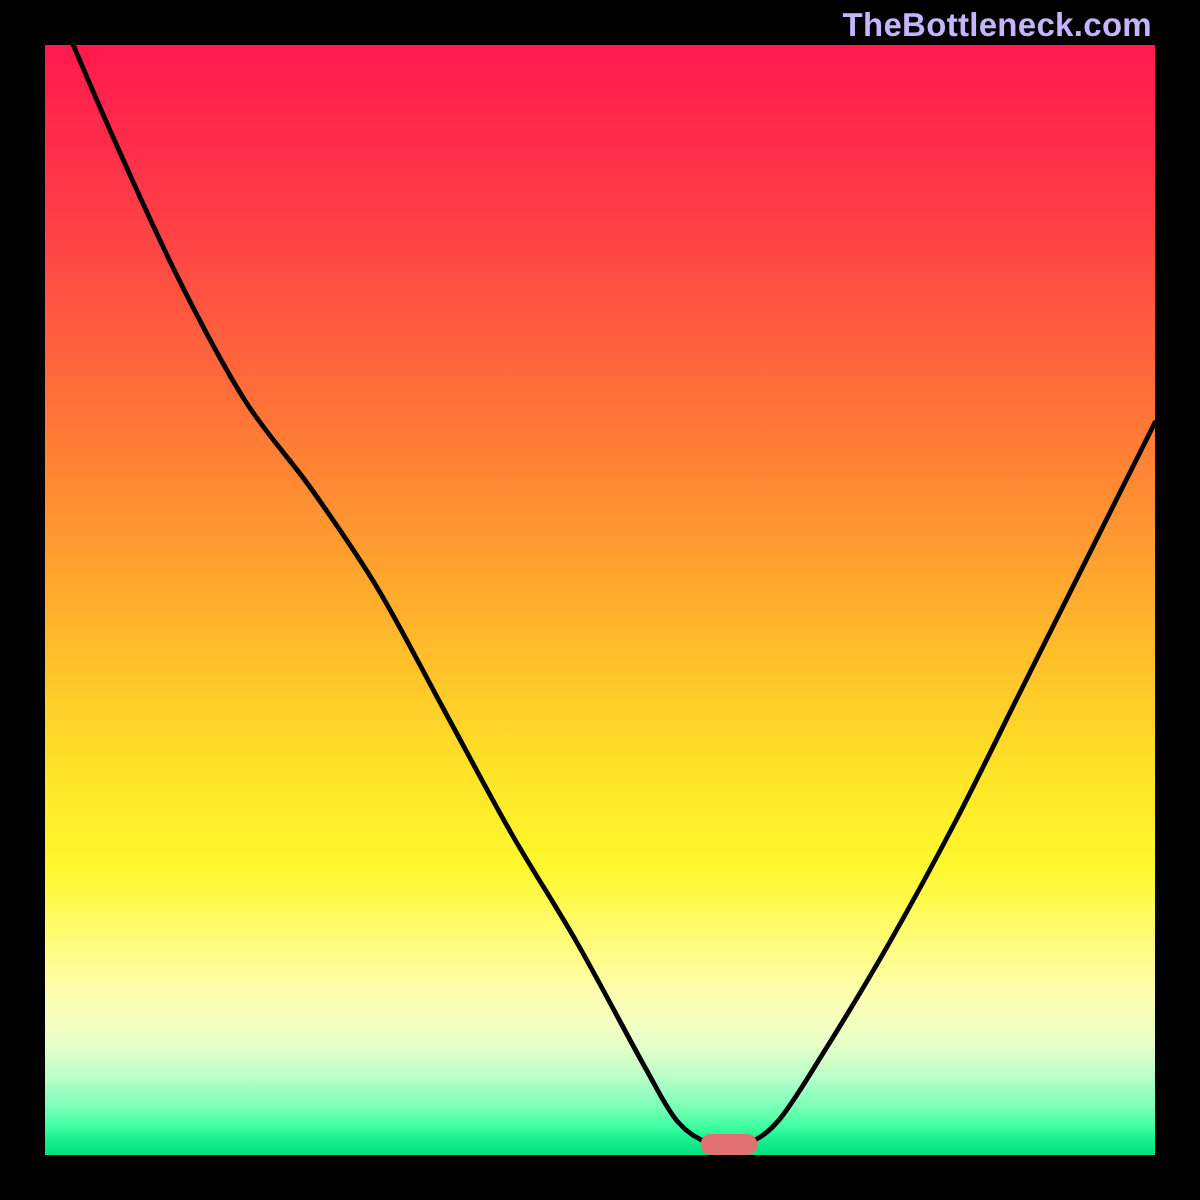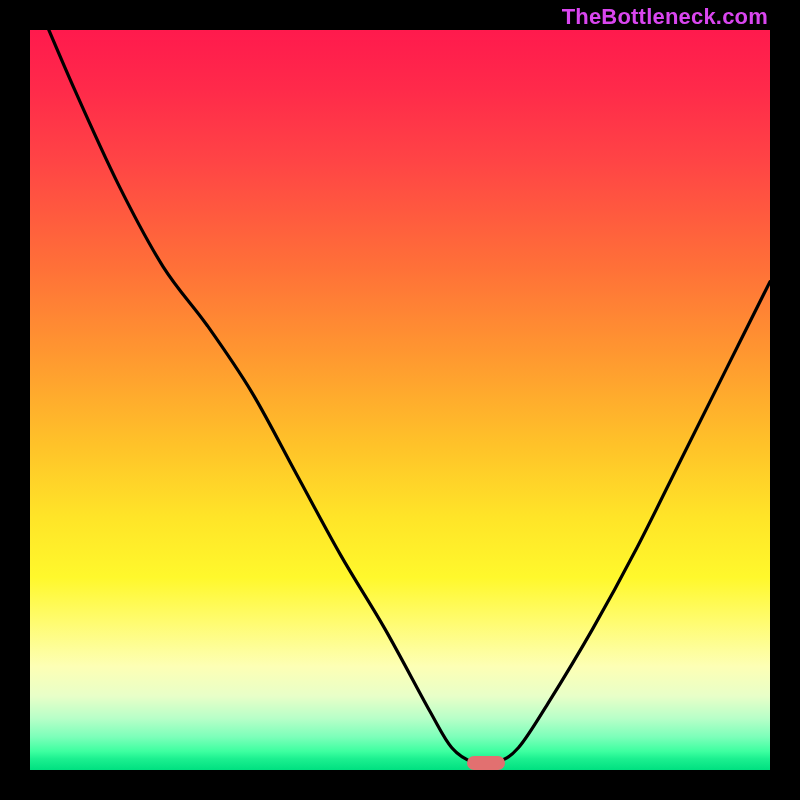--- a/index.html
+++ b/index.html
@@ -62,21 +62,21 @@
     background: #e27070;
     border-radius: 999px;
   }
   .watermark {
     position: absolute;
     top: 4px;
     right: 32px;
     font-family: Arial, Helvetica, sans-serif;
     font-size: 22px;
     font-weight: 600;
-    color: #d946ef;
+    color: #c4b5fd;
     letter-spacing: 0.2px;
   }
 </style>
 </head>
 <body>
 
 <div class="frame">
 
   <div class="watermark">TheBottleneck.com</div>
 

